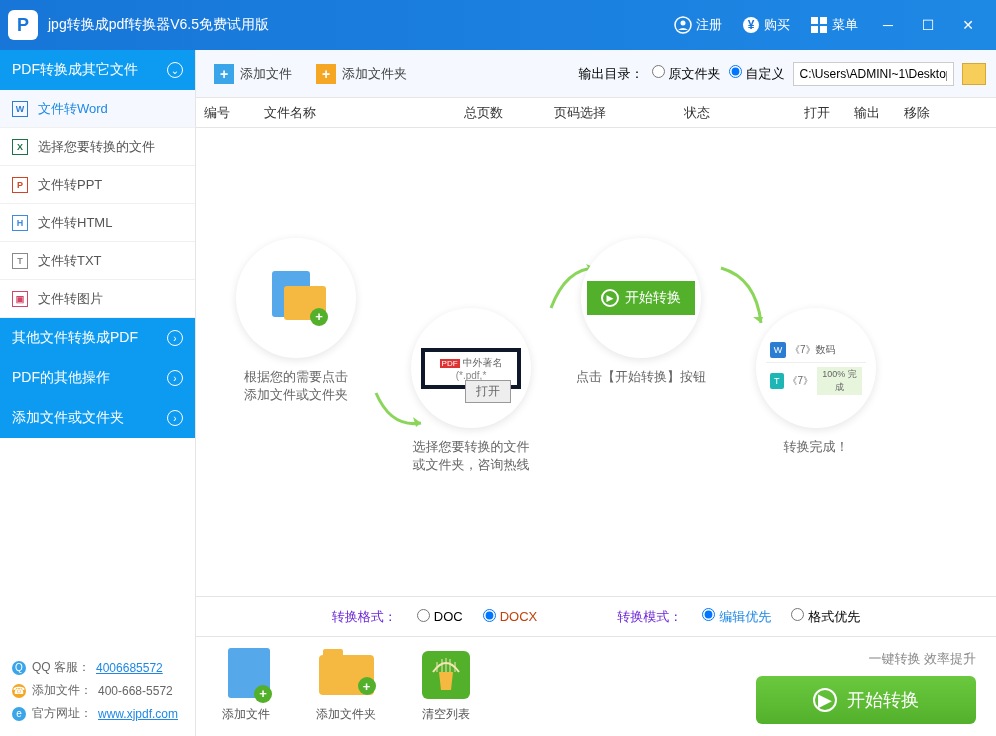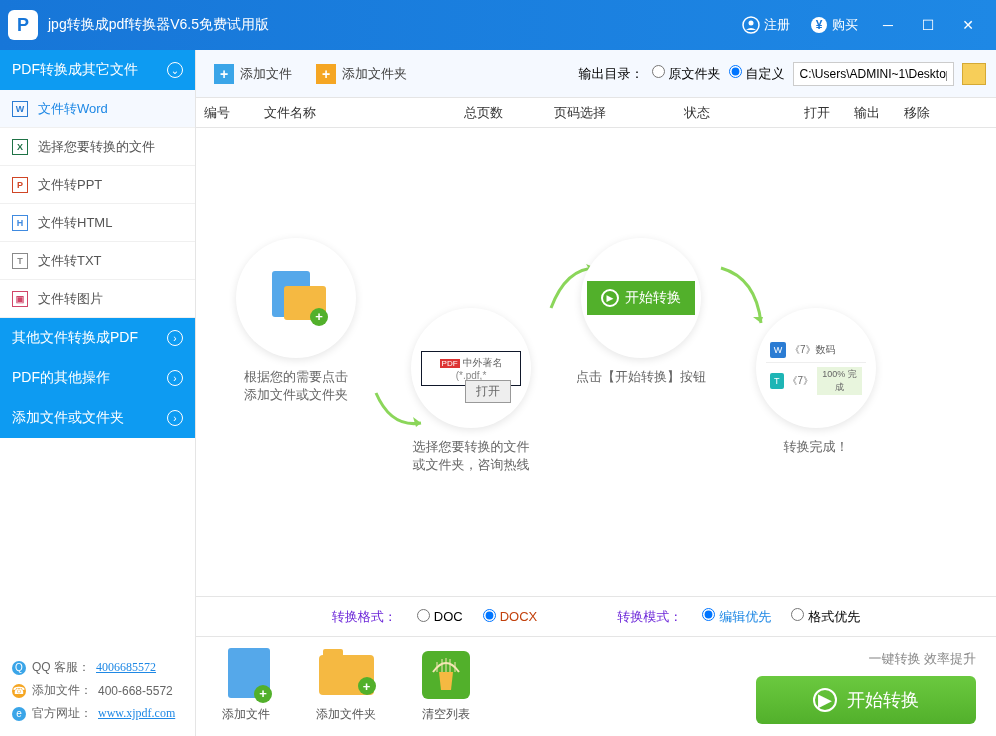--- a/index.html
+++ b/index.html
@@ -19,21 +19,21 @@
 .sub-icon { width: 16px; height: 16px; border: 1.5px solid; display: flex; align-items: center; justify-content: center; font-size: 9px; font-weight: bold; }
 .sub-icon.w { border-color: #2b7cd3; color: #2b7cd3; }
 .sub-icon.x { border-color: #1f7246; color: #1f7246; }
 .sub-icon.p { border-color: #d04525; color: #d04525; }
 .sub-icon.h { border-color: #3f8ae0; color: #3f8ae0; }
 .sub-icon.t { border-color: #8a8a8a; color: #8a8a8a; }
 .sub-icon.i { border-color: #d04568; color: #d04568; }
 .spacer { flex: 1; }
 .contact { padding: 8px 12px; font-size: 12px; color: #666; }
 .contact-row { display: flex; align-items: center; gap: 6px; margin-bottom: 6px; }
-.contact a { color: #1e88e5; text-decoration: underline; font-family: Liberation Serif, serif; }
+.contact a { color: #1e88e5; text-decoration: underline; }
 .ci { width: 14px; height: 14px; border-radius: 50%; display: inline-flex; align-items: center; justify-content: center; font-size: 10px; color: #fff; }
 .content { flex: 1; display: flex; flex-direction: column; border-left: 1px solid #e5e5e5; }
 .toolbar { height: 48px; background: #f5f9ff; border-bottom: 1px solid #e5e5e5; display: flex; align-items: center; padding: 0 10px; gap: 8px; font-size: 13px; }
 .tbtn { display: flex; align-items: center; gap: 6px; cursor: pointer; padding: 4px 8px; color: #444; }
 .tbtn-icon { width: 20px; height: 20px; display: flex; align-items: center; justify-content: center; color: #fff; font-weight: bold; font-size: 14px; }
 .radio { display: flex; align-items: flex-start; gap: 4px; }
 .path-input { flex: 1; height: 24px; border: 1px solid #ccc; padding: 0 6px; font-size: 12px; min-width: 0; }
 .folder-btn { width: 24px; height: 22px; background: #f7ce59; border: 1px solid #d4a935; cursor: pointer; }
 .headers { height: 30px; display: flex; align-items: center; border-bottom: 1px solid #e5e5e5; font-size: 13px; color: #333; padding: 0 8px; }
 .headers span { text-align: left; }
@@ -73,20 +73,31 @@
     </div>
   <div class="tb-btn">
       <span class="tb-icon">
         <svg width="18" height="18" viewBox="0 0 18 18">
           <circle cx="9" cy="9" r="8" fill="#fff"></circle>
           <text x="9" y="13" text-anchor="middle" fill="#1776d8" font-size="12" font-weight="bold">¥</text>
         </svg>
       </span>
       <span>购买</span>
     </div>
+  <div class="tb-btn">
+      <span class="tb-icon">
+        <svg width="18" height="18" viewBox="0 0 18 18">
+          <rect x="1" y="1" width="7" height="7" fill="#fff"></rect>
+          <rect x="10" y="1" width="7" height="7" fill="#fff"></rect>
+          <rect x="1" y="10" width="7" height="7" fill="#fff"></rect>
+          <rect x="10" y="10" width="7" height="7" fill="#fff"></rect>
+        </svg>
+      </span>
+      <span>菜单</span>
+    </div>
   <div class="win-btn">─</div>
   <div class="win-btn">☐</div>
   <div class="win-btn">✕</div>
 </div>
 
 <div class="main">
   <div class="sidebar">
     <div class="cat">
         <span>PDF转换成其它文件</span>
         <span class="chev">⌄</span>
@@ -193,21 +204,21 @@
           </div>
         <div>根据您的需要点击</div>
         <div>添加文件或文件夹</div>
       </div>
       <svg class="arrow" style="left:175px;top:260px" width="60" height="50">
           <path d="M5 5 Q20 40 50 35" stroke="#8bd65a" stroke-width="3" fill="none"></path>
           <path d="M50 35 l-8 -6 l3 10 z" fill="#8bd65a"></path>
         </svg>
       <div class="step" style="left:215px;top:180px">
         <div class="circle">
-          <div style="font-size:10px;padding:4px;background:#fff;border:1px solid #0f172a;width:100px"><span style="background:#d33;color:#fff;padding:0 2px;font-size:8px">PDF</span> <span>中外著名</span><span style="color:#888">(*.pdf,*</span></div>
+          <div style="font-size:10px;padding:4px;background:#fff;border:4px solid #0f172a;width:100px"><span style="background:#d33;color:#fff;padding:0 2px;font-size:8px">PDF</span> <span>中外著名</span><span style="color:#888">(*.pdf,*</span></div>
           <div style="position:absolute;bottom:25px;right:20px;background:#eee;border:1px solid #999;padding:2px 10px;font-size:12px">打开</div>
         </div>
         <div>选择您要转换的文件</div>
         <div>或文件夹，咨询热线</div>
       </div>
       <svg class="arrow" style="left:350px;top:130px" width="60" height="60">
           <path d="M5 50 Q20 10 50 10" stroke="#8bd65a" stroke-width="3" fill="none"></path>
           <path d="M50 10 l-10 -4 l6 10 z" fill="#8bd65a"></path>
         </svg>
       <div class="step" style="left:380px;top:110px">

